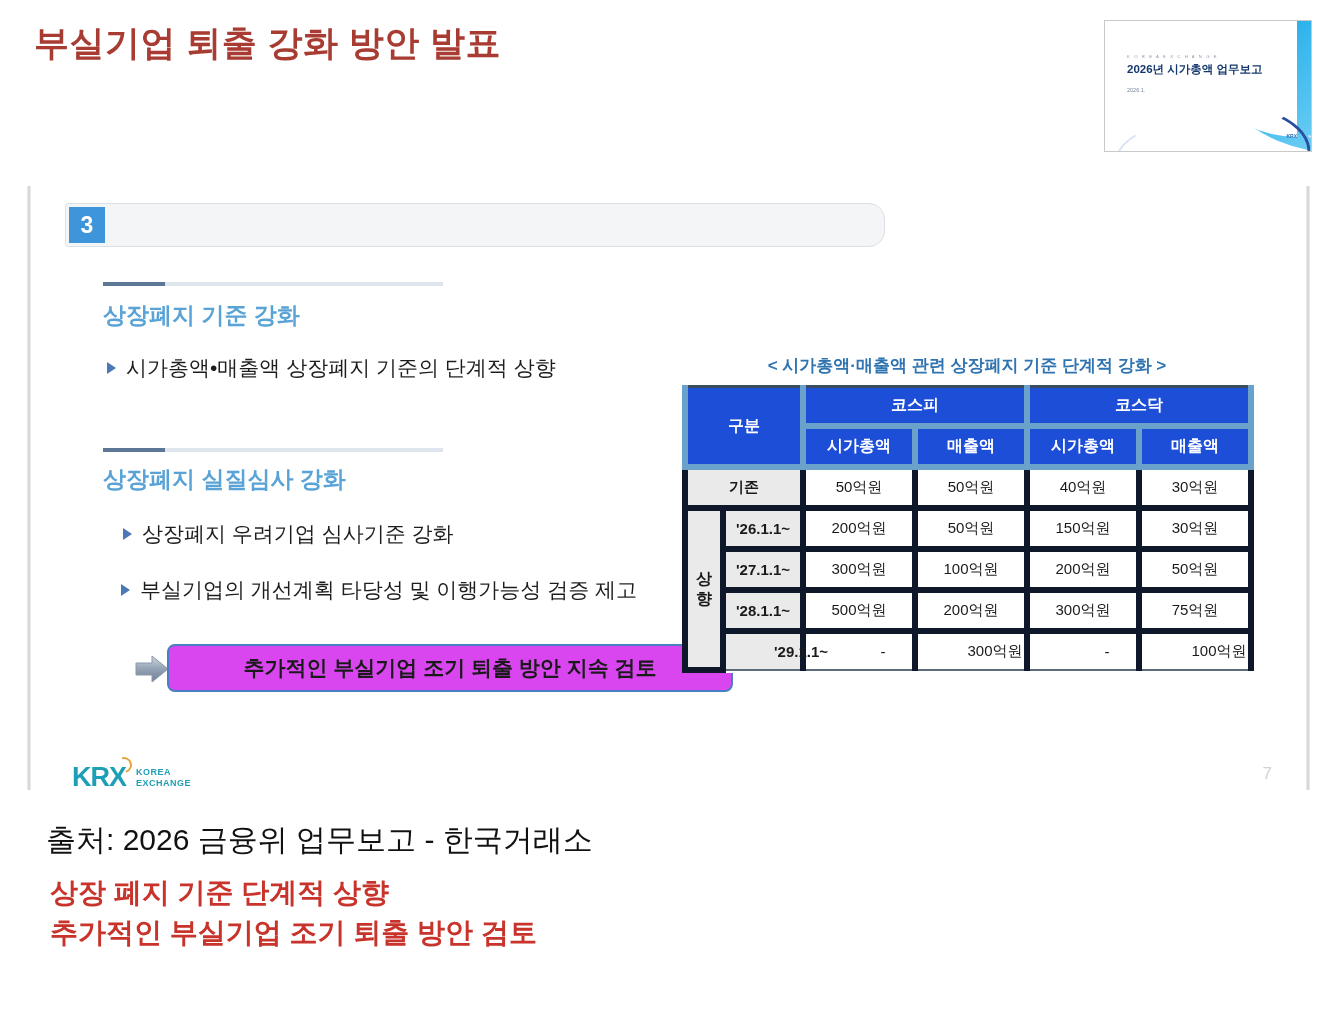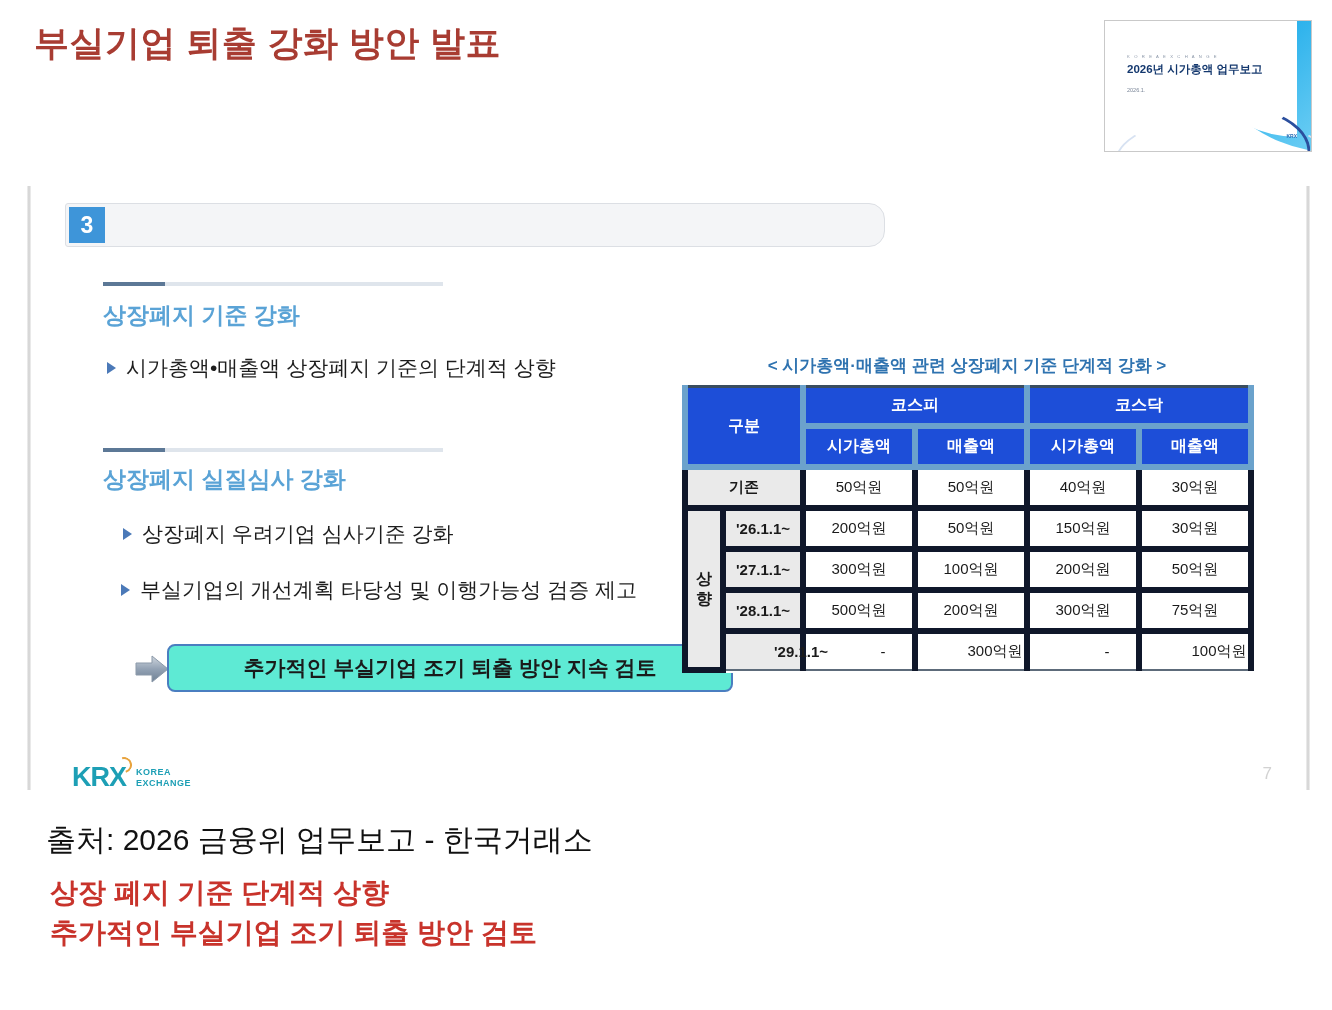--- a/index.html
+++ b/index.html
@@ -218,21 +218,21 @@
     height: 30px;
   }
   .callout-box {
     position: absolute;
     left: 140px;
     top: 458px;
     width: 566px;
     height: 48px;
     border: 2px solid #4a7ec0;
     border-radius: 8px;
-    background: #5eead4;
+    background: #d946ef;
     box-sizing: border-box;
     display: flex;
     align-items: center;
     justify-content: center;
   }
   .callout-text {
     font-size: 21px;
     font-weight: 700;
     color: #1a1a1a;
     white-space: nowrap;

